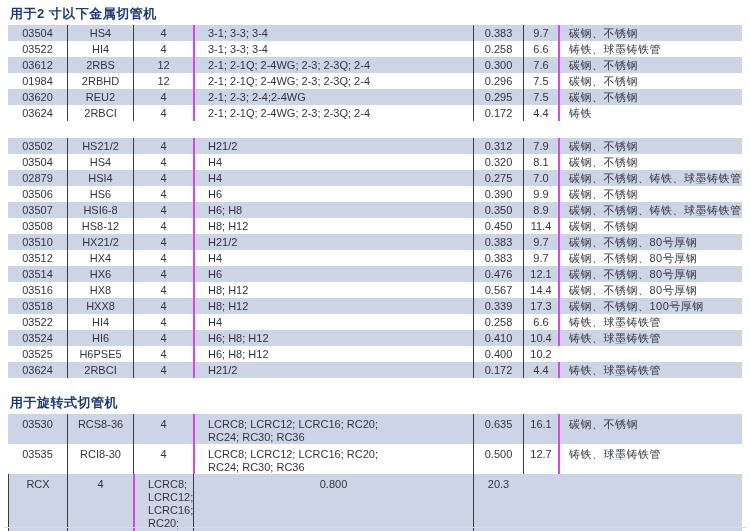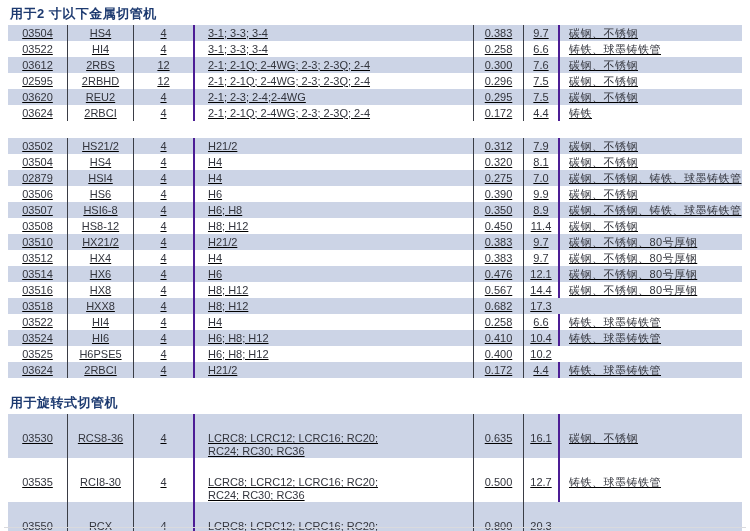--- a/index.html
+++ b/index.html
@@ -16,44 +16,44 @@
   .section { margin-top: 17px; }
   section.section:nth-of-type(1) { margin-top: 0; }
   .section-title {
     font-size: 13px;
     font-weight: bold;
     color: #1d3a70;
     line-height: 16px;
     margin: 0 0 3px 2px;
     letter-spacing: 0.5px;
   }
-  .tbl { width: 734px; text-decoration: underline; }
+  .tbl { width: 734px; }
   .row {
     display: grid;
     grid-template-columns: 59px 66px 60px 280px 50px 35px 184px;
     min-height: 16px;
   }
   .row:nth-child(odd)  { background: #ccd4e6; }
   .row:nth-child(even) { background: #ffffff; }
   .c {
     display: flex;
     align-items: center;
     box-sizing: border-box;
     font-size: 11px;
     line-height: 13px;
     color: #33353d;
     overflow: hidden;
   }
   .c1, .c2, .c3, .c5, .c6 { justify-content: center; text-align: center; }
   .c4 { padding-left: 13px; white-space: pre-line; }
   .c7 { padding-left: 9px; letter-spacing: 0.5px; }
   .c2, .c3, .c5, .c6 { border-left: 1px solid #3a3d45; }
-  .c4, .c7 { border-left: 2px solid #4c1d95; }
+  .c4, .c7 { border-left: 2px solid #d946ef; }
   .row.tall { min-height: 30px; }
-  .row.tall .c { align-items: flex-start; padding-top: 18px; }
+  .row.tall .c { align-items: flex-start; padding-top: 4px; }
   .bottom-edge {
     position: absolute;
     left: 4px; right: 4px; bottom: 3px;
     height: 1px;
     background: #d9dade;
   }
 </style>
 </head>
 <body>
 
@@ -86,21 +86,21 @@
       <div class="c c1">03612</div>
       <div class="c c2">2RBS</div>
       <div class="c c3">12</div>
       <div class="c c4">2-1; 2-1Q; 2-4WG; 2-3; 2-3Q; 2-4</div>
       <div class="c c5">0.300</div>
       <div class="c c6">7.6</div>
       <div class="c c7">碳钢、不锈钢</div>
     </div>
 
     <div class="row">
-      <div class="c c1">02595</div>
+      <div class="c c1">01984</div>
       <div class="c c2">2RBHD</div>
       <div class="c c3">12</div>
       <div class="c c4">2-1; 2-1Q; 2-4WG; 2-3; 2-3Q; 2-4</div>
       <div class="c c5">0.296</div>
       <div class="c c6">7.5</div>
       <div class="c c7">碳钢、不锈钢</div>
     </div>
 
     <div class="row">
       <div class="c c1">03620</div>
@@ -224,22 +224,23 @@
       <div class="c c5">0.567</div>
       <div class="c c6">14.4</div>
       <div class="c c7">碳钢、不锈钢、80号厚钢</div>
     </div>
 
     <div class="row">
       <div class="c c1">03518</div>
       <div class="c c2">HXX8</div>
       <div class="c c3">4</div>
       <div class="c c4">H8; H12</div>
-      <div class="c c5">0.682</div>
+      <div class="c c5">0.339</div>
       <div class="c c6">17.3</div>
+      <div class="c c7">碳钢、不锈钢、100号厚钢</div>
     </div>
 
     <div class="row">
       <div class="c c1">03522</div>
       <div class="c c2">HI4</div>
       <div class="c c3">4</div>
       <div class="c c4">H4</div>
       <div class="c c5">0.258</div>
       <div class="c c6">6.6</div>
       <div class="c c7">铸铁、球墨铸铁管</div>
@@ -295,21 +296,20 @@
       <div class="c c2">RCI8-30</div>
       <div class="c c3">4</div>
       <div class="c c4">LCRC8; LCRC12; LCRC16; RC20;
 RC24; RC30; RC36</div>
       <div class="c c5">0.500</div>
       <div class="c c6">12.7</div>
       <div class="c c7">铸铁、球墨铸铁管</div>
     </div>
 
     <div class="row tall">
-      <div class="c c1">03550</div>
       <div class="c c2">RCX</div>
       <div class="c c3">4</div>
       <div class="c c4">LCRC8; LCRC12; LCRC16; RC20;
 RC24; RC30; RC36</div>
       <div class="c c5">0.800</div>
       <div class="c c6">20.3</div>
     </div>
   </div>
     </section>
   <div class="bottom-edge"></div>

